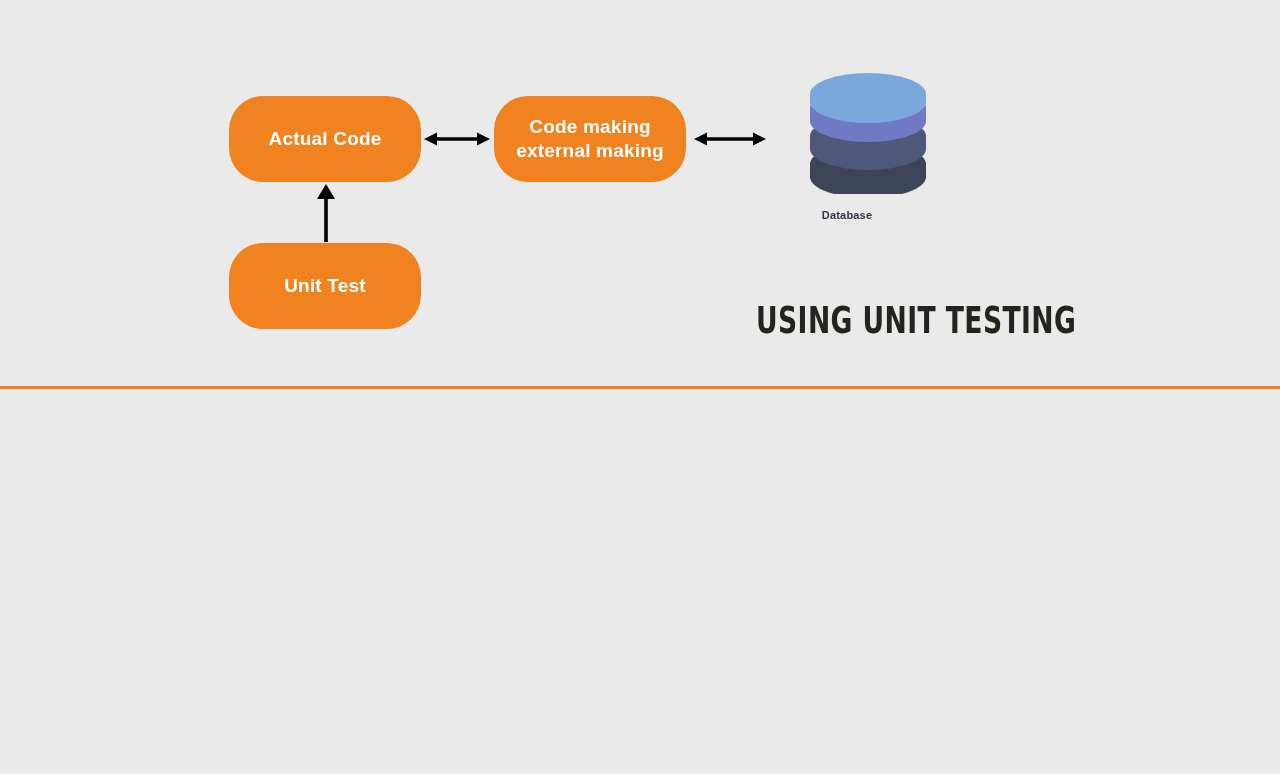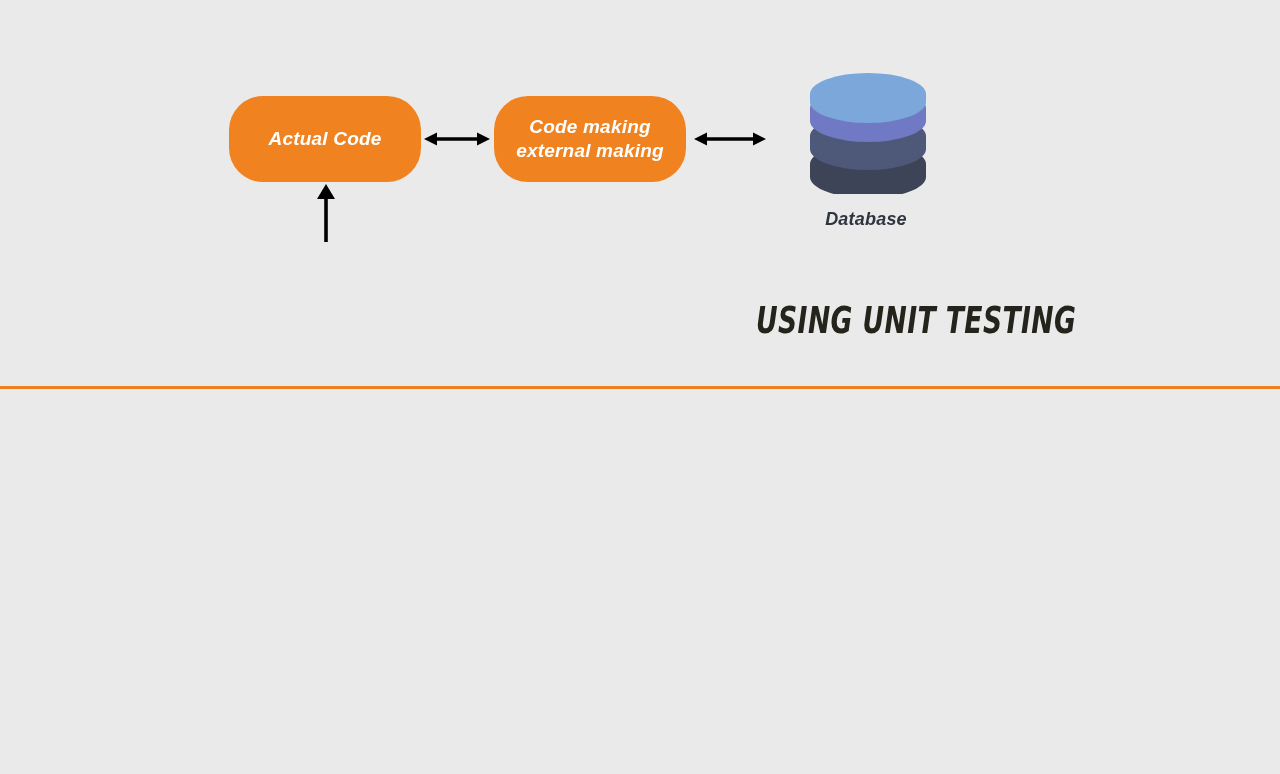--- a/index.html
+++ b/index.html
@@ -18,21 +18,20 @@
     position: relative;
     width: 1280px;
     height: 774px;
   }
 
   
   .section {
     position: absolute;
     left: 0;
     width: 1164px;
-    font-style: italic;
   }
   #section-unit-testing { top: 0; height: 388px; }
   #section-mocking     { top: 390px; height: 384px; }
 
   .divider {
     position: absolute;
     left: 0;
     top: 386px;
     width: 1280px;
     height: 3px;
@@ -73,25 +72,25 @@
   
   #node-database {
     position: absolute;
     left: 808px;
     top: 72px;
     width: 120px;
     height: 122px;
   }
   #database-label {
     position: absolute;
-    left: 788px;
+    left: 769px;
     top: 209px;
     width: 156px;
     text-align: center;
-    font-size: 18px;
+    font-size: 11px;
     font-weight: bold;
     color: #2e3440;
     letter-spacing: .2px;
   }
 
   
   .caption {
     position: absolute;
     font-family: "Liberation Sans Narrow", "DejaVu Sans Condensed", "Liberation Sans", sans-serif;
     font-weight: bold;
@@ -112,20 +111,21 @@
 <body>
 
 <div class="canvas">
 
   <div class="section" id="section-unit-testing">
 
     <div class="pill" id="node-actual-code-top">Actual Code</div>
 
     <div class="pill" id="node-code-external-calls">Code making external making</div>
 
+    <div class="pill" id="node-unit-test-top">Unit Test</div>
 
     <div class="arrow" id="arrow-actual-to-external">
       <svg width="66" height="30" viewBox="0 0 66 30" aria-hidden="true">
         <line x1="10" y1="15" x2="56" y2="15" stroke="#000000" stroke-width="3.4"></line>
         <polygon points="0,15 13,8.5 13,21.5" fill="#000000"></polygon>
         <polygon points="66,15 53,8.5 53,21.5" fill="#000000"></polygon>
       </svg>
     </div>
 
     <div class="arrow" id="arrow-external-to-db">

